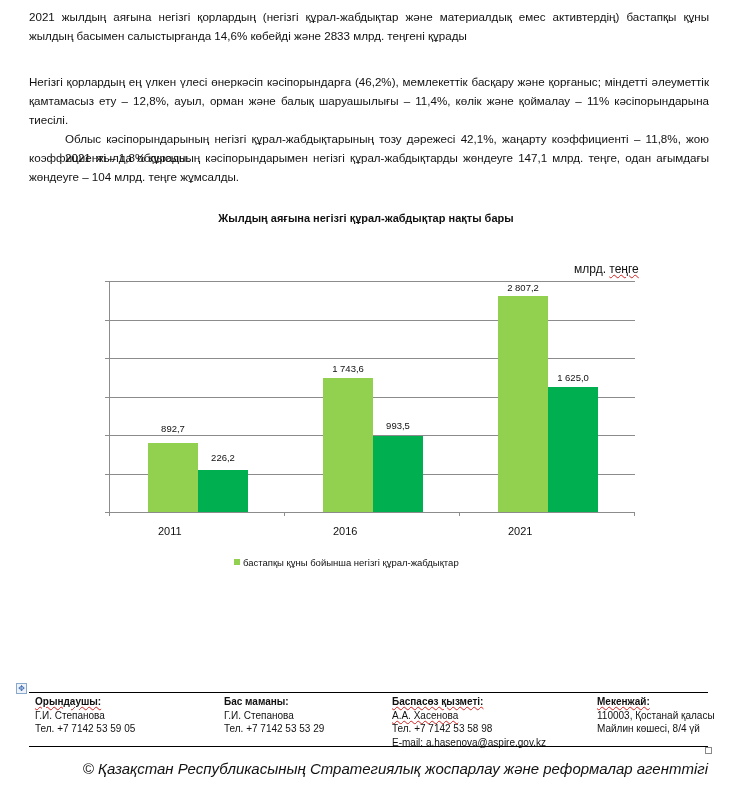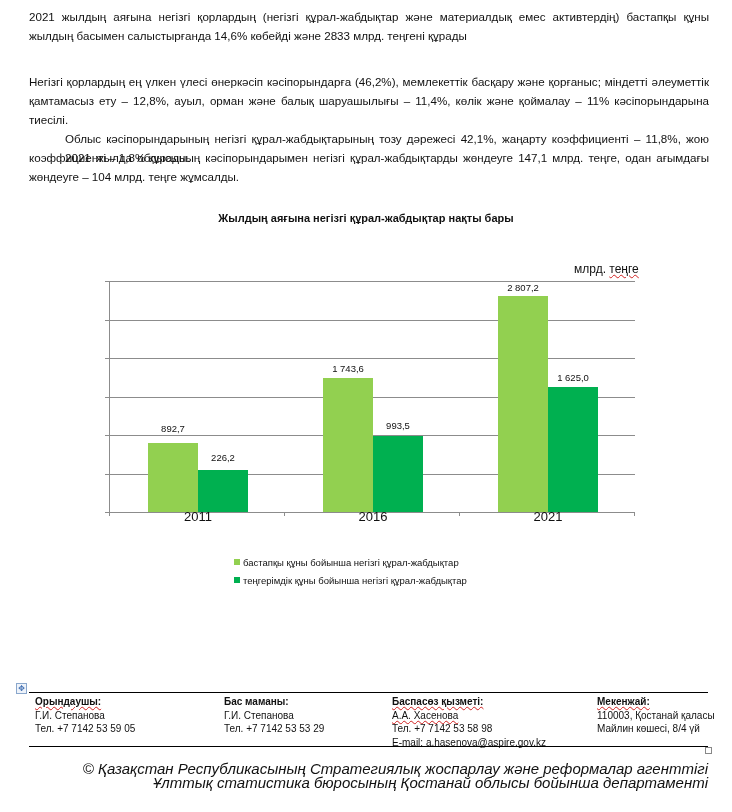--- a/index.html
+++ b/index.html
@@ -12,21 +12,21 @@
        font-size: 11px; font-weight: bold; }
   .unit { position: absolute; left: 574px; top: 262px; font-size: 12px; }
   .unit .sq { text-decoration: underline wavy #d02020; text-decoration-thickness: 1px; }
   .plot { position: absolute; left: 109px; top: 281px; width: 526px; height: 231px; }
   .grid { position: absolute; left: 0; width: 526px; height: 0; border-top: 1px solid #8c8c8c; }
   .yaxis { position: absolute; left: 0; top: 0; width: 0; height: 235px; border-left: 1px solid #8c8c8c; }
   .ytick { position: absolute; left: -4px; width: 4px; height: 0; border-top: 1px solid #8c8c8c; }
   .xtick { position: absolute; top: 231px; width: 0; height: 4px; border-left: 1px solid #8c8c8c; }
   .bar { position: absolute; bottom: 0; width: 50px; }
   .vlabel { position: absolute; width: 60px; text-align: center; font-size: 9.5px; }
-  .xlabel { position: absolute; top: 228px; width: 80px; text-align: center; font-size: 13px; }
+  .xlabel { position: absolute; top: 244px; width: 80px; text-align: left; font-size: 11px; }
   .legend { position: absolute; left: 234px; top: 553px; font-size: 9.5px; }
   .legend-item { height: 18px; display: flex; align-items: center; }
   .legend-swatch { width: 6px; height: 6px; margin-right: 3px; }
   .move-handle { position: absolute; left: 16px; top: 683px; width: 9px; height: 9px;
        border: 1px solid #8aa7cc; background: #eef3fa; font-size: 8px; line-height: 9px;
        text-align: center; color: #3a6ab0; }
   .rule { position: absolute; left: 29px; width: 679px; height: 0; border-top: 1px solid #000; }
   .footer-col { position: absolute; top: 695px; font-size: 10px; line-height: 13.5px; }
   .footer-col .hd { font-weight: bold; text-decoration: underline; }
   .footer-col .sq { text-decoration: underline wavy #d02020; text-decoration-thickness: 1px; }
@@ -83,24 +83,20 @@
     <div class="vlabel" style="left:384px; top:1px;">2 807,2</div>
     <div class="vlabel" style="left:434px; top:91px;">1 625,0</div>
     <div class="xlabel" style="left:399px;">2021</div>
   </div>
 
   <div class="legend">
     <div class="legend-item">
       <span class="legend-swatch s1"></span>
       <span>бастапқы құны бойынша негізгі құрал-жабдықтар</span>
     </div>
-    <div class="legend-item">
-      <span class="legend-swatch s2"></span>
-      <span>теңгерімдік құны бойынша негізгі құрал-жабдықтар</span>
-    </div>
   </div>
 </div>
 
 <div class="move-handle">✥</div>
 <div class="rule" style="top:692px;"></div>
 
 <div class="footer-col" style="left:35px;">
   <div class="hd sq">Орындаушы:</div>
   <div>Г.И. Степанова</div>
   <div>Тел. +7 7142 53 59 05</div>
@@ -120,19 +116,18 @@
   <div class="hd sq">Мекенжай:</div>
   <div>110003, Қостанай қаласы</div>
   <div>Майлин көшесі, 8/4 үй</div>
 </div>
 
 <div class="rule" style="top:746px;"></div>
 <div class="end-mark"></div>
 
 <div class="copyright">
   <div>© Қазақстан Республикасының Стратегиялық жоспарлау және реформалар агенттігі</div>
-  <div>Ұлттық статистика бюросының Қостанай облысы бойынша департаменті</div>
 </div>
 
 <style>
   .s1 { background: #92d050; }
   .s2 { background: #00b050; }
 </style>
 
 </body></html>

